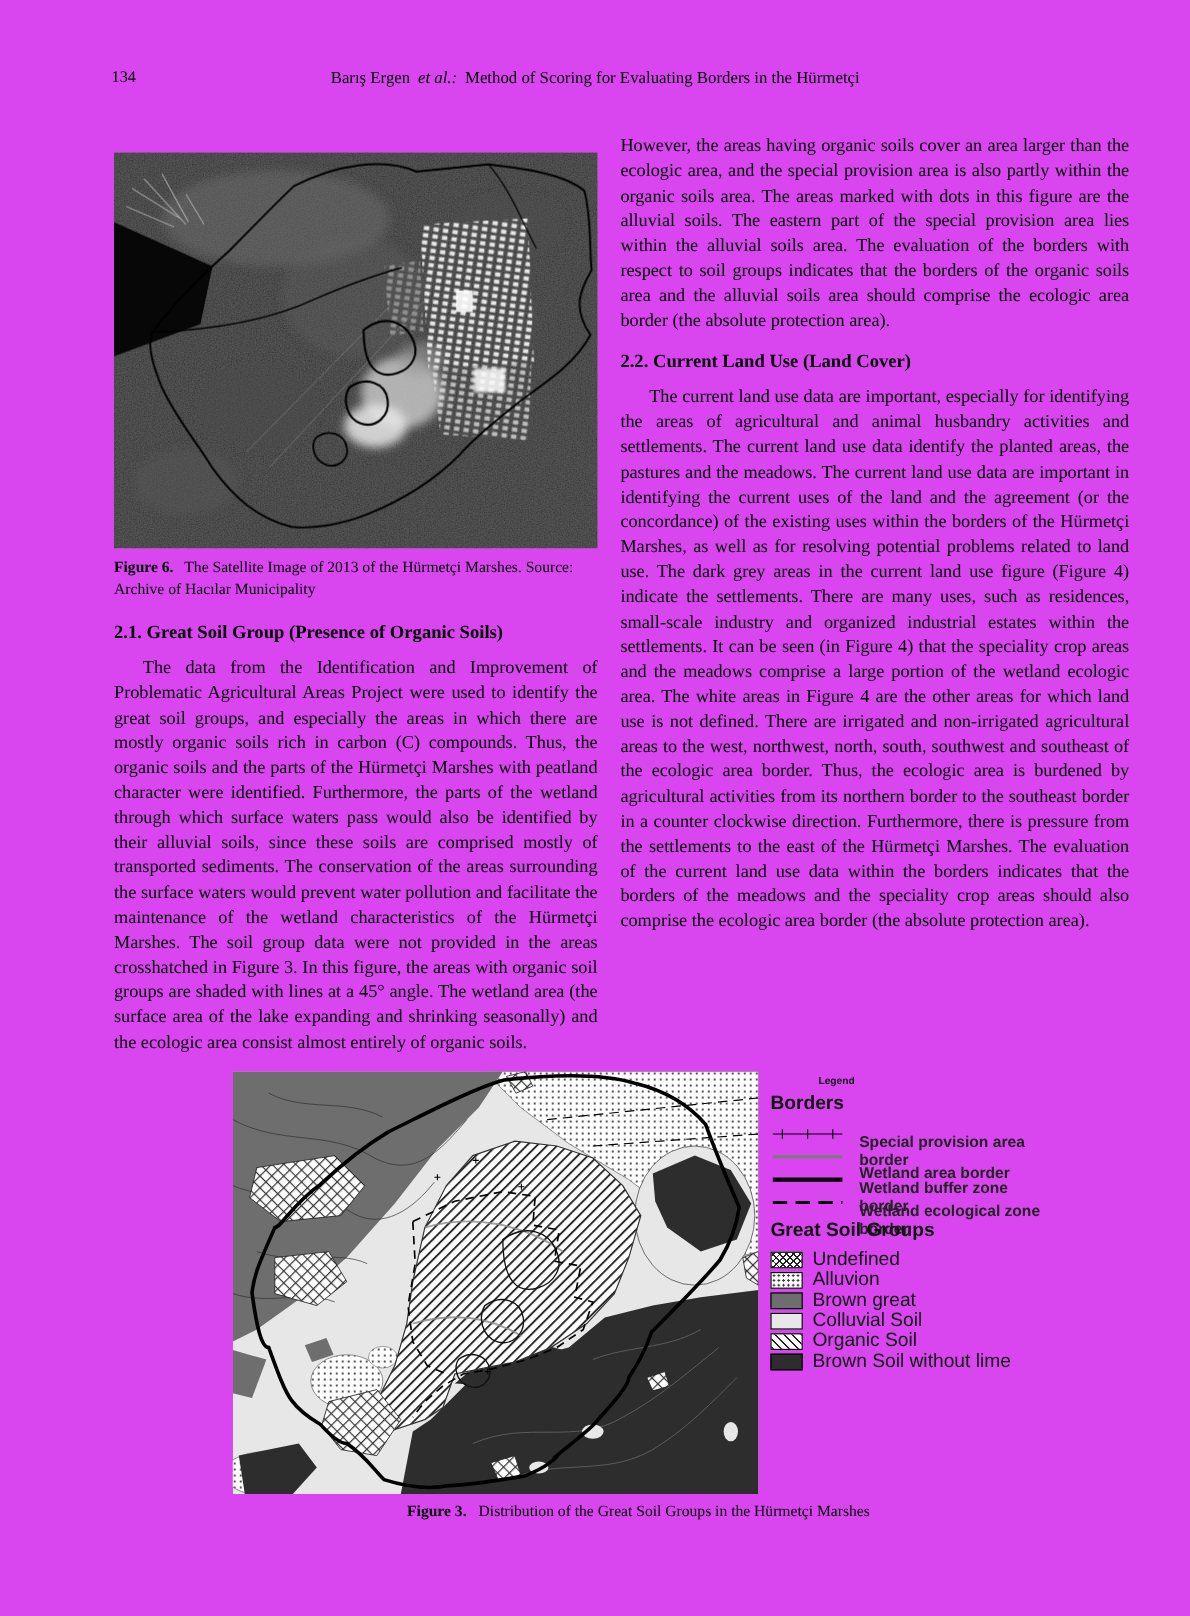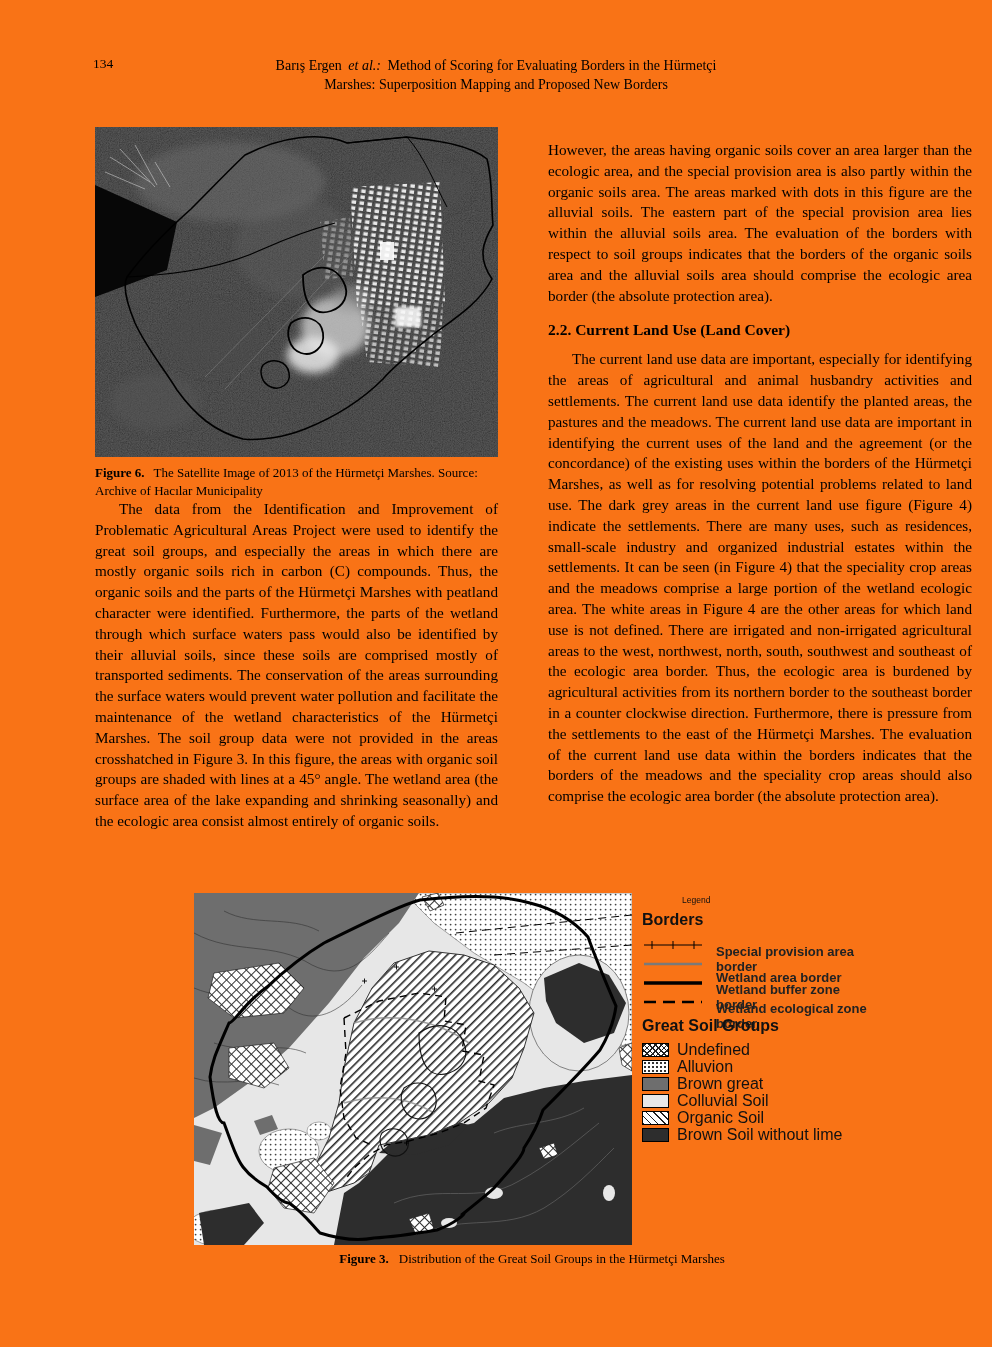--- a/index.html
+++ b/index.html
@@ -1,36 +1,36 @@
 <!DOCTYPE html>
 <html><head>
 <meta charset="utf-8">
 <style>
   html,body{margin:0;padding:0;background:#fff;}
-  #page{position:relative;width:992px;height:1347px;background:#f97316;color:#000;
+  #page{position:relative;width:992px;height:1347px;background:#d946ef;color:#000;
         font-family:"Liberation Serif", serif;overflow:hidden;}
   .pageno{position:absolute;left:93px;top:56px;font-size:13.5px;}
   .runhead{position:absolute;left:0;top:56px;width:100%;text-align:center;
            font-size:14px;line-height:19px;}
   .runhead i{padding:0 3px;}
   .col{position:absolute;}
   #leftcol{left:95px;top:127px;width:403px;}
-  #rightcol{left:517px;top:140px;width:424px;margin-left:31px;}
+  #rightcol{left:517px;top:112px;width:424px;}
   .para{font-size:15.2px;line-height:20.8px;text-align:justify;margin:0;}
   .indent{text-indent:24px;}
   .sechead{font-size:15.5px;font-weight:bold;margin:20px 0 10px 0;}
   #rightcol .sechead{margin:15px 0 10px 0;}
   .figcap{font-size:13px;line-height:17.5px;margin-top:7px;text-align:left;}
   .figcap b{margin-right:9px;}
   figure{margin:0;padding:0;}
   svg{display:block;}
   #fig3wrap{position:absolute;left:194px;top:893px;display:flex;align-items:flex-start;}
   #legend{width:230px;margin-left:10px;padding-top:2px;
           font-family:"Liberation Sans", sans-serif;color:#111;}
-  .leg-title{font-size:8.5px;font-weight:normal;margin:0 0 6px 24px;padding-left:16px;}
+  .leg-title{font-size:8.5px;font-weight:bold;margin:0 0 6px 24px;padding-left:16px;}
   .leg-h{font-size:16px;margin:6px 0 6px 0;font-weight:bold;}
   .leg-row{display:flex;align-items:center;height:19px;}
   .leg-row .sym{width:62px;margin-right:12px;flex:none;}
   .leg-row .lbl{font-size:13px;font-weight:bold;color:#222;margin-top:28px;}
   .soil-row{display:flex;align-items:center;height:17px;text-align:center;}
   .swatch{width:25px;height:12px;border:1px solid #000;margin-right:8px;flex:none;}
   .sw-cross{background:
      repeating-linear-gradient(45deg,#222 0 1px,transparent 1px 4px),
      repeating-linear-gradient(-45deg,#222 0 1px,transparent 1px 4px),#fff;}
   .sw-dots{background-image:radial-gradient(#333 0.8px,transparent 1px);
@@ -47,21 +47,20 @@
 
 <div id="page">
 
   <div class="pageno">134</div>
   <div class="runhead">
     <div>
       <span>Barış Ergen</span>
       <i>et al.:</i>
       <span>Method of Scoring for Evaluating Borders in the Hürmetçi</span>
     </div>
-    <div>Marshes: Superposition Mapping and Proposed New Borders</div>
   </div>
 
   <div id="leftcol" class="col">
     <figure>
       <svg width="403" height="330" viewBox="0 0 403 330">
         <defs>
           <filter id="satnoise" x="0" y="0" width="100%" height="100%">
             <feTurbulence type="fractalNoise" baseFrequency="0.9" numOctaves="2" seed="11" stitchTiles="stitch"></feTurbulence>
             <feColorMatrix type="saturate" values="0"></feColorMatrix>
             <feComponentTransfer>
@@ -113,20 +112,21 @@
           <path stroke-width="1.8" d="M208,148 c18,-14 34,-6 40,6 c8,14 0,26 -12,30 c-16,5 -28,-4 -28,-36 z"></path>
           <path stroke-width="1.8" d="M196,196 c14,-10 30,-4 32,10 c2,14 -10,24 -22,20 c-12,-4 -16,-20 -10,-30 z"></path>
           <path stroke-width="1.5" d="M168,238 c10,-8 24,-4 26,8 c2,10 -8,18 -18,14 c-10,-4 -12,-16 -8,-22 z"></path>
         </g>
       </svg>
       <figcaption class="figcap">
         <b>Figure 6.</b><span>The Satellite Image of 2013 of the Hürmetçi Marshes. Source: Archive of Hacılar Municipality</span>
       </figcaption>
     </figure>
 
+    <h2 class="sechead">2.1. Great Soil Group (Presence of Organic Soils)</h2>
     <p class="para indent">The data from the Identification and Improvement of Problematic Agricultural Areas Project were used to identify the great soil groups, and especially the areas in which there are mostly organic soils rich in carbon (C) compounds. Thus, the organic soils and the parts of the Hürmetçi Marshes with peatland character were identified. Furthermore, the parts of the wetland through which surface waters pass would also be identified by their alluvial soils, since these soils are comprised mostly of transported sediments. The conservation of the areas surrounding the surface waters would prevent water pollution and facilitate the maintenance of the wetland characteristics of the Hürmetçi Marshes. The soil group data were not provided in the areas crosshatched in Figure 3. In this figure, the areas with organic soil groups are shaded with lines at a 45° angle. The wetland area (the surface area of the lake expanding and shrinking seasonally) and the ecologic area consist almost entirely of organic soils.</p>
   </div>
 
   <div id="rightcol" class="col">
     <p class="para">However, the areas having organic soils cover an area larger than the ecologic area, and the special provision area is also partly within the organic soils area. The areas marked with dots in this figure are the alluvial soils. The eastern part of the special provision area lies within the alluvial soils area. The evaluation of the borders with respect to soil groups indicates that the borders of the organic soils area and the alluvial soils area should comprise the ecologic area border (the absolute protection area).</p>
     <h2 class="sechead">2.2. Current Land Use (Land Cover)</h2>
     <p class="para indent">The current land use data are important, especially for identifying the areas of agricultural and animal husbandry activities and settlements. The current land use data identify the planted areas, the pastures and the meadows. The current land use data are important in identifying the current uses of the land and the agreement (or the concordance) of the existing uses within the borders of the Hürmetçi Marshes, as well as for resolving potential problems related to land use. The dark grey areas in the current land use figure (Figure 4) indicate the settlements. There are many uses, such as residences, small-scale industry and organized industrial estates within the settlements. It can be seen (in Figure 4) that the speciality crop areas and the meadows comprise a large portion of the wetland ecologic area. The white areas in Figure 4 are the other areas for which land use is not defined. There are irrigated and non-irrigated agricultural areas to the west, northwest, north, south, southwest and southeast of the ecologic area border. Thus, the ecologic area is burdened by agricultural activities from its northern border to the southeast border in a counter clockwise direction. Furthermore, there is pressure from the settlements to the east of the Hürmetçi Marshes. The evaluation of the current land use data within the borders indicates that the borders of the meadows and the speciality crop areas should also comprise the ecologic area border (the absolute protection area).</p>
   </div>
 
   <div id="fig3wrap">

